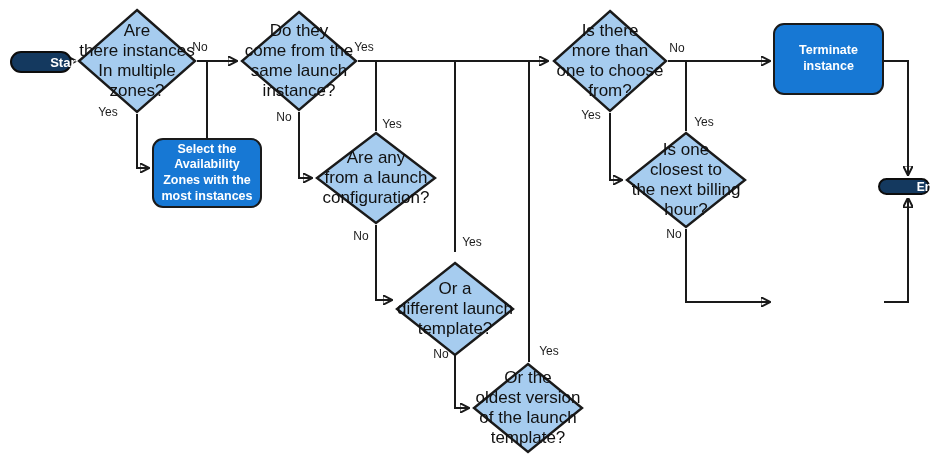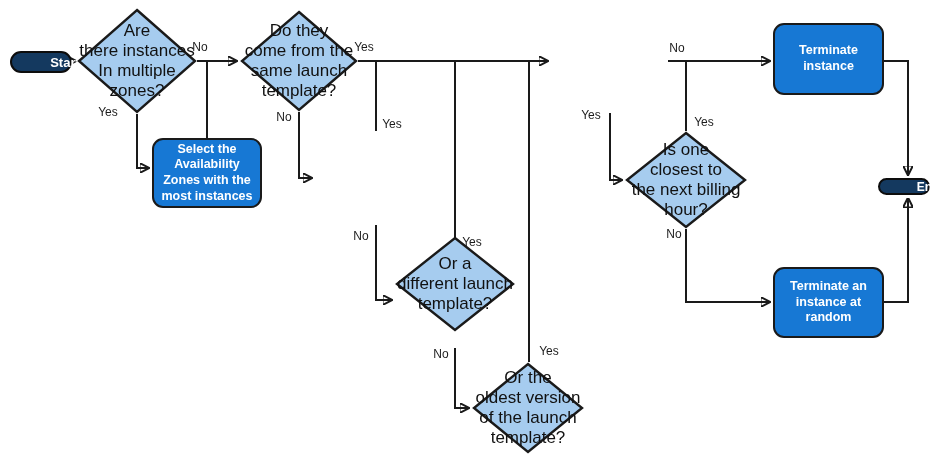--- a/index.html
+++ b/index.html
@@ -33,21 +33,21 @@
     display:flex;align-items:center;justify-content:center;
     font-weight:700;
     padding-left:48px;
   }
   .n-start{left:10px;top:51px;width:62px;height:22px;font-size:13px;}
   .n-end{left:878px;top:178px;width:49px;height:17px;font-size:12px;}
   .n-d-zones{left:77px;top:8px;width:120px;height:106px;}
   .n-p-select{left:152px;top:138px;width:110px;height:70px;}
   .n-d-same{left:240px;top:10px;width:118px;height:102px;}
   .n-d-config{left:315px;top:131px;width:122px;height:94px;}
-  .n-d-diff{left:395px;top:236px;width:120px;height:96px;text-decoration:underline;}
+  .n-d-diff{left:395px;top:261px;width:120px;height:96px;text-decoration:underline;}
   .n-d-oldest{left:472px;top:362px;width:112px;height:92px;}
   .n-d-more{left:552px;top:9px;width:116px;height:104px;}
   .n-d-billing{left:625px;top:131px;width:122px;height:98px;}
   .n-p-term{left:773px;top:23px;width:111px;height:72px;}
   .n-p-random{left:773px;top:267px;width:111px;height:71px;}
   .elabel{
     position:absolute;transform:translate(-50%,-50%);
     font-size:12px;color:#1c1c1c;white-space:nowrap;
   }
 </style>
@@ -97,58 +97,72 @@
 In multiple
 zones?</div>
   </div>
   <div class="node diamond n-d-same">
     <svg viewBox="0 0 118 102">
         <polygon points="59,2 116,51 59,100 2,51"></polygon>
       </svg>
     <div class="label">Do they
 come from the
 same launch
-template?</div>
+instance?</div>
+  </div>
+  <div class="node diamond n-d-config">
+    <svg viewBox="0 0 122 94">
+        <polygon points="61,2 120,47 61,92 2,47"></polygon>
+      </svg>
+    <div class="label">Are any
+from a launch
+configuration?</div>
   </div>
   <div class="node diamond n-d-diff">
     <svg viewBox="0 0 120 96">
         <polygon points="60,2 118,48 60,94 2,48"></polygon>
       </svg>
     <div class="label">Or a
 different launch
 template?</div>
   </div>
   <div class="node diamond n-d-oldest">
     <svg viewBox="0 0 112 92">
         <polygon points="56,2 110,46 56,90 2,46"></polygon>
       </svg>
     <div class="label">Or the
 oldest version
 of the launch
 template?</div>
   </div>
+  <div class="node diamond n-d-more">
+    <svg viewBox="0 0 116 104">
+        <polygon points="58,2 114,52 58,102 2,52"></polygon>
+      </svg>
+    <div class="label">Is there
+more than
+one to choose
+from?</div>
+  </div>
   <div class="node diamond n-d-billing">
     <svg viewBox="0 0 122 98">
         <polygon points="61,2 120,49 61,96 2,49"></polygon>
       </svg>
     <div class="label">Is one
 closest to
 the next billing
 hour?</div>
   </div>
 
   <div class="node process n-p-term">Terminate
 instance</div>
   <div class="node process n-p-select">Select the
 Availability
 Zones with the
 most instances</div>
-  <div class="node process n-p-random">Terminate an
-instance at
-random</div>
 
   <div class="elabel" style="left:200px;top:47px">No</div>
   <div class="elabel" style="left:108px;top:112px">Yes</div>
   <div class="elabel" style="left:364px;top:47px">Yes</div>
   <div class="elabel" style="left:284px;top:117px">No</div>
   <div class="elabel" style="left:392px;top:124px">Yes</div>
   <div class="elabel" style="left:361px;top:236px">No</div>
   <div class="elabel" style="left:472px;top:242px">Yes</div>
   <div class="elabel" style="left:441px;top:354px">No</div>
   <div class="elabel" style="left:549px;top:351px">Yes</div>

